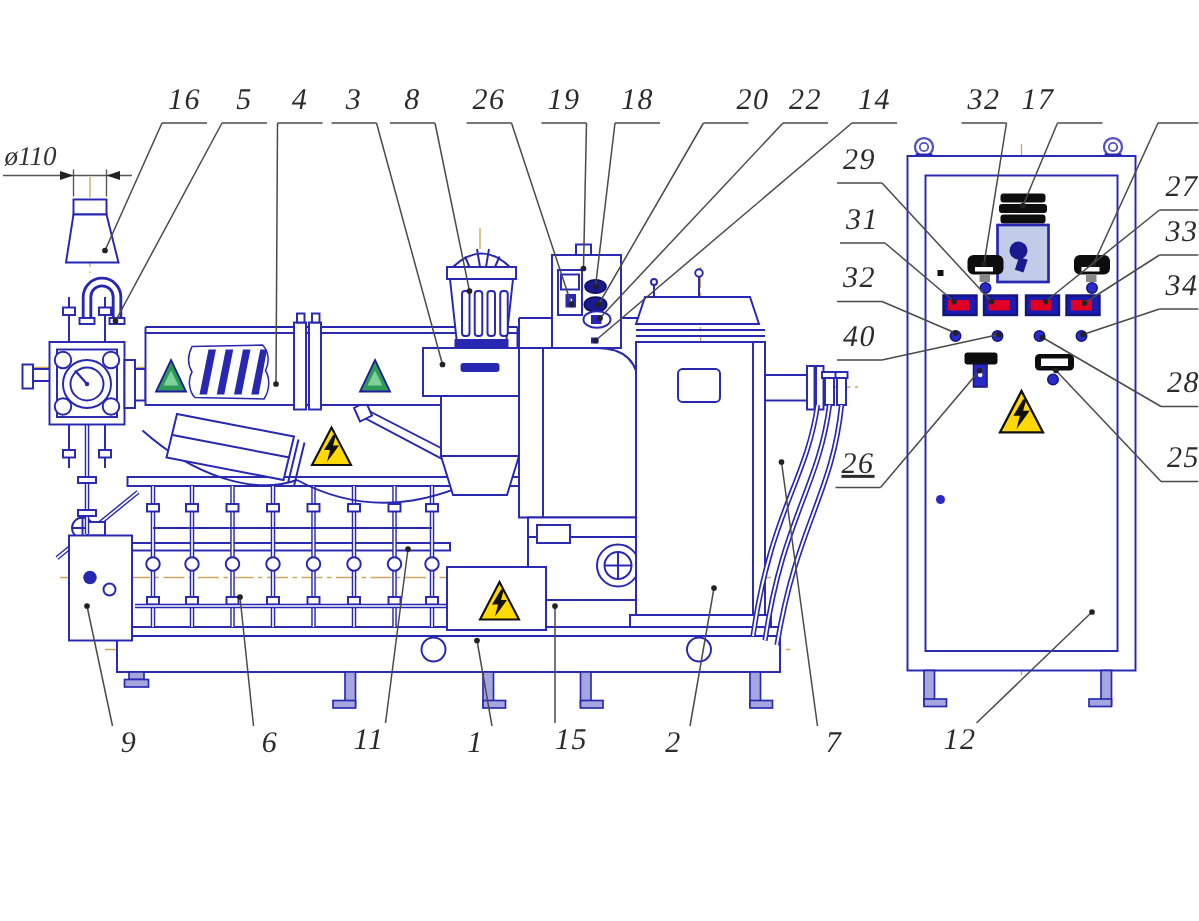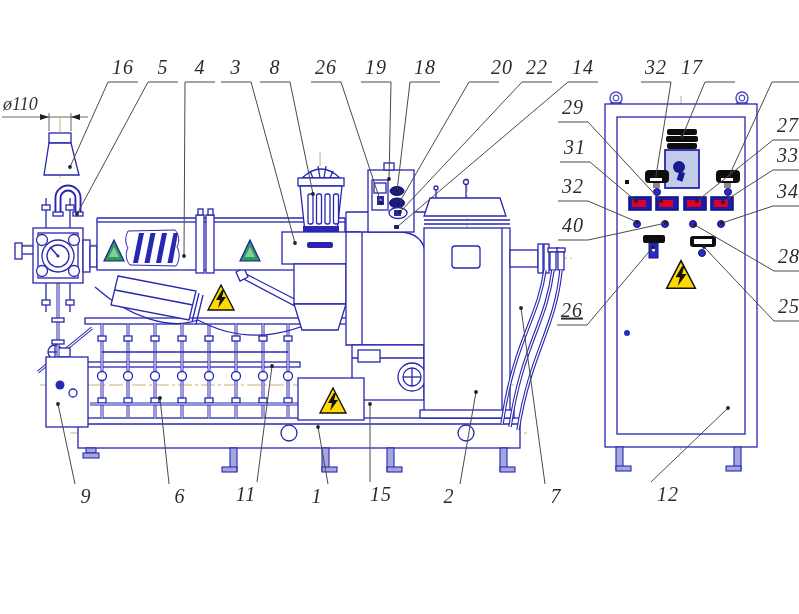--- a/index.html
+++ b/index.html
@@ -452,16 +452,16 @@
       <div class="callout" style="left: 788px; top: 192px;">34</div>
       <div class="callout" style="left: 789px; top: 257px;">28</div>
       <div class="callout" style="left: 789px; top: 307px;">25</div>
       <div class="callout" style="left: 86px; top: 497px;">9</div>
       <div class="callout" style="left: 180px; top: 497px;">6</div>
       <div class="callout" style="left: 246px; top: 495px;">11</div>
       <div class="callout" style="left: 317px; top: 497px;">1</div>
       <div class="callout" style="left: 381px; top: 495px;">15</div>
       <div class="callout" style="left: 449px; top: 497px;">2</div>
       <div class="callout" style="left: 556px; top: 497px;">7</div>
-      <div class="callout" style="left: 640px; top: 495px; margin-left: 28px;">12</div>
+      <div class="callout" style="left: 640px; top: 495px;">12</div>
     </div>
 
 </div>
 
 </body></html>

